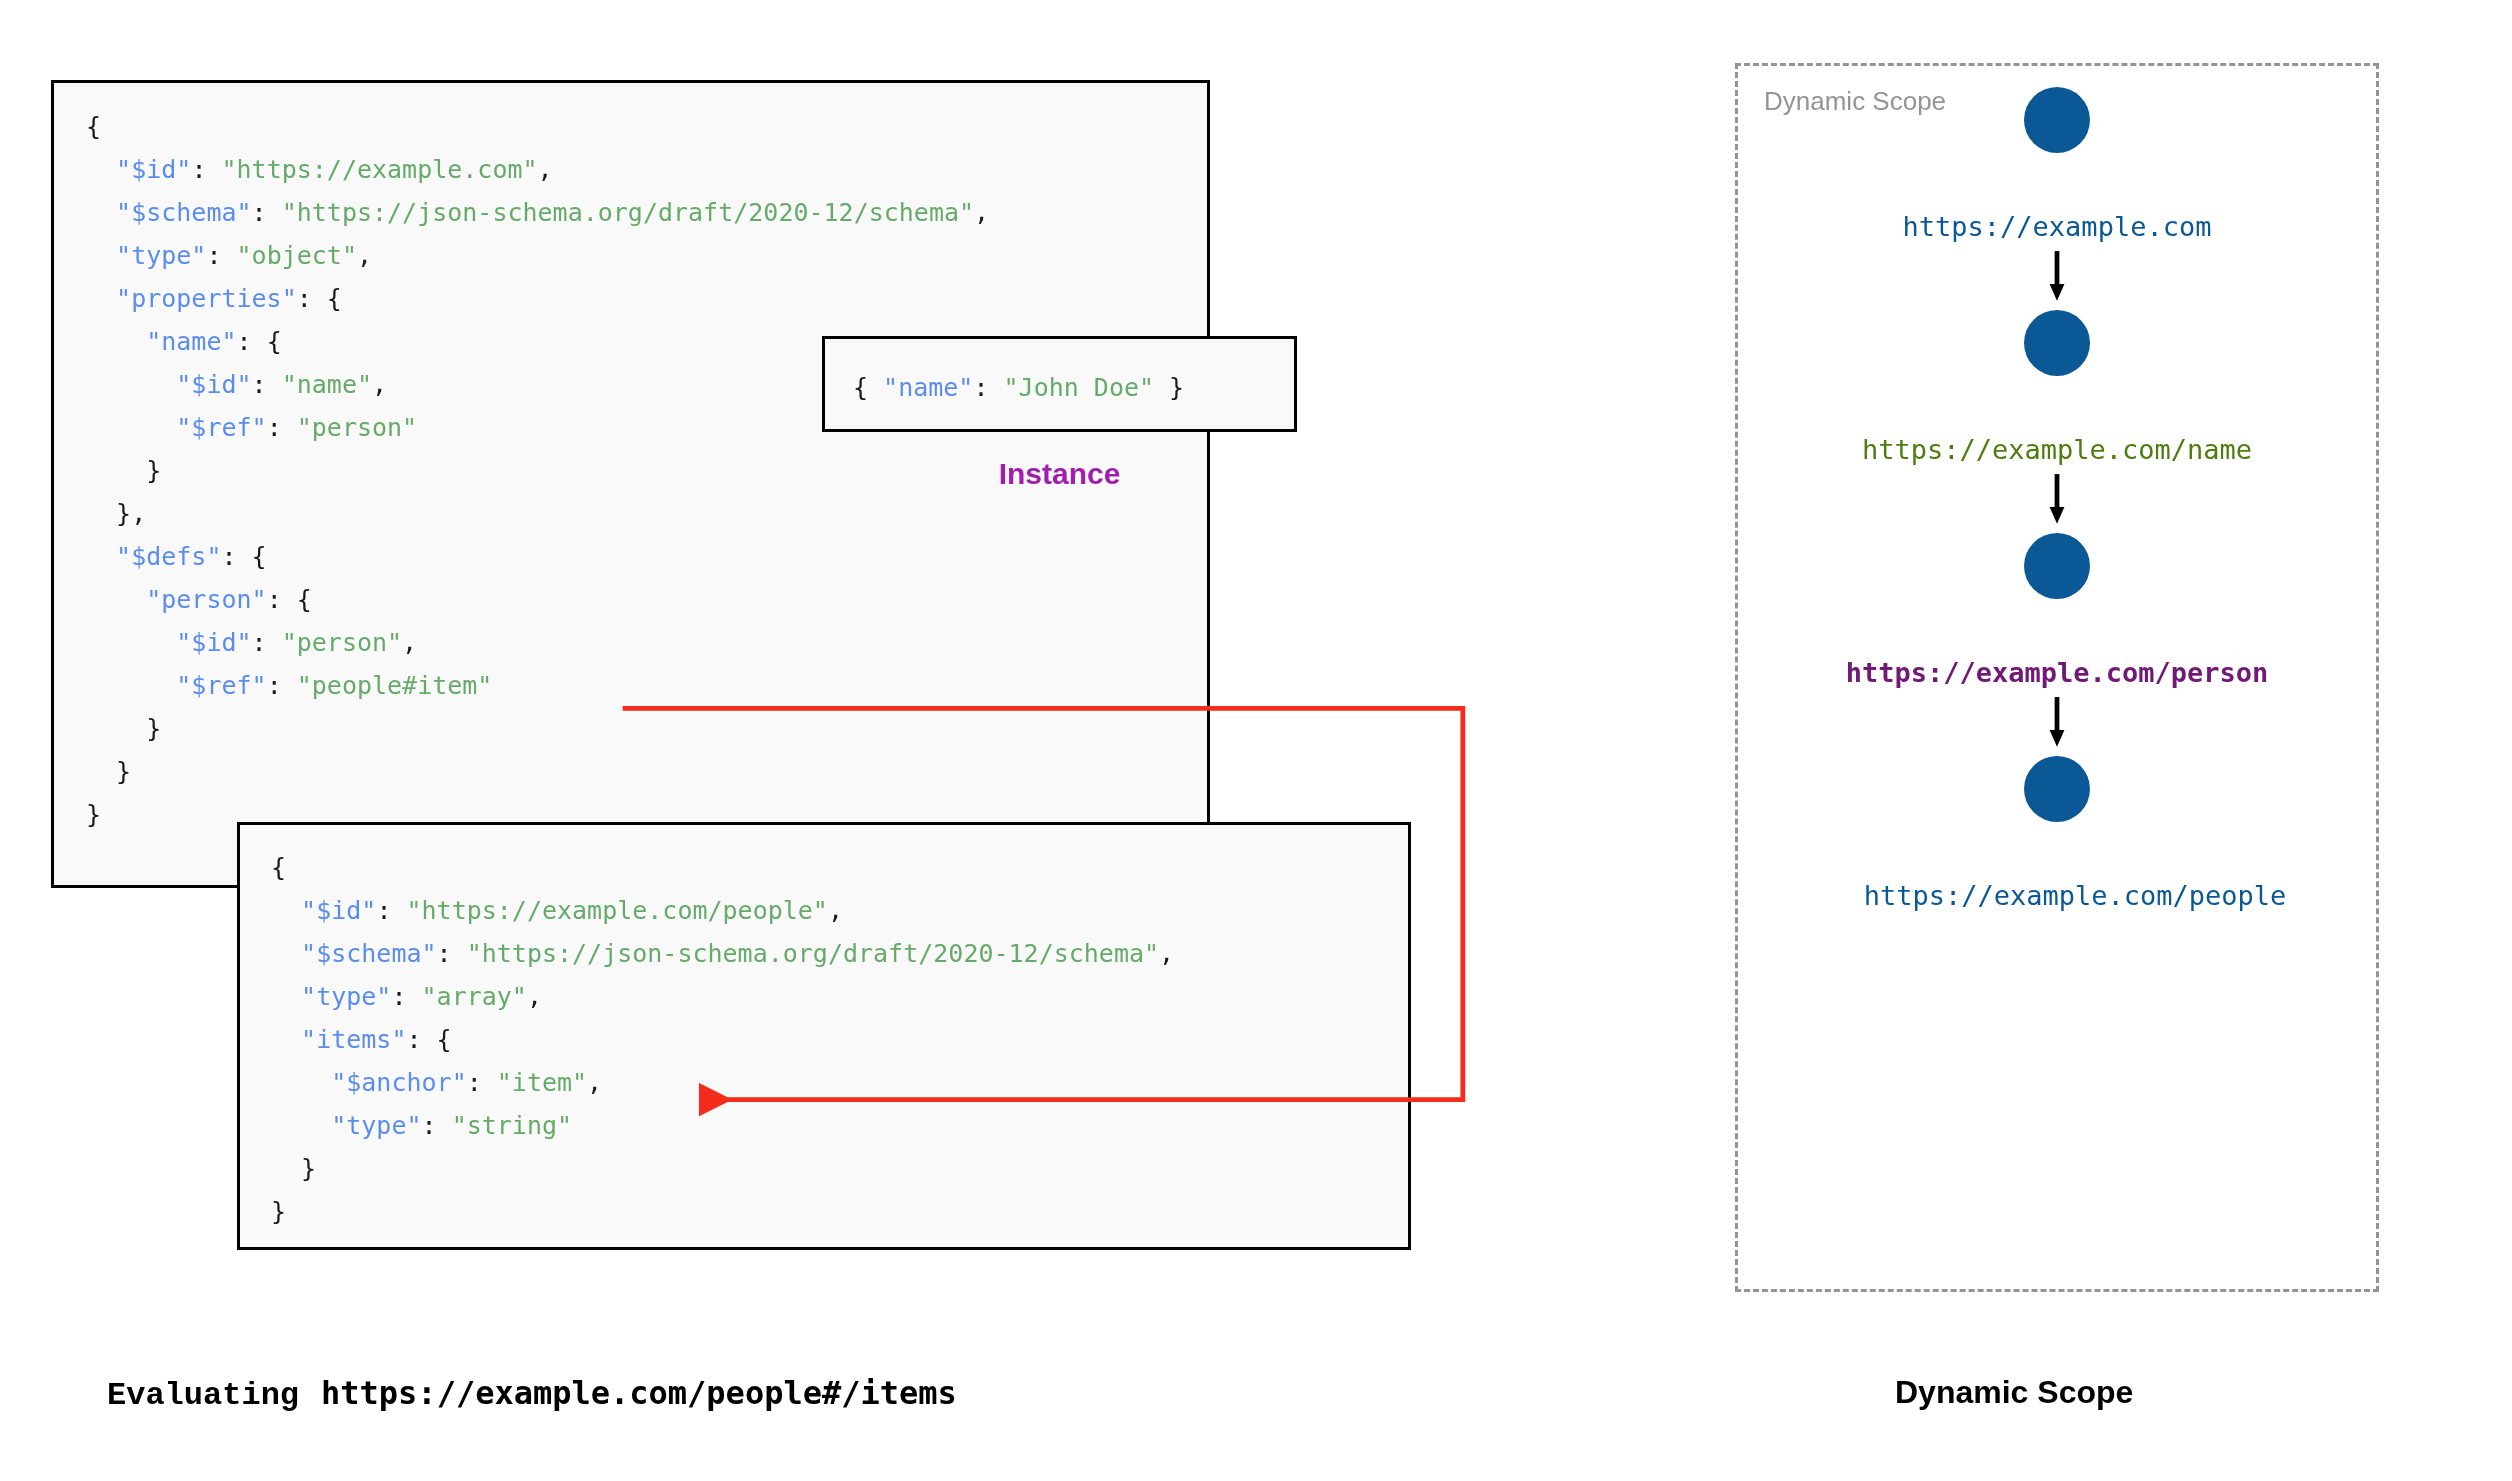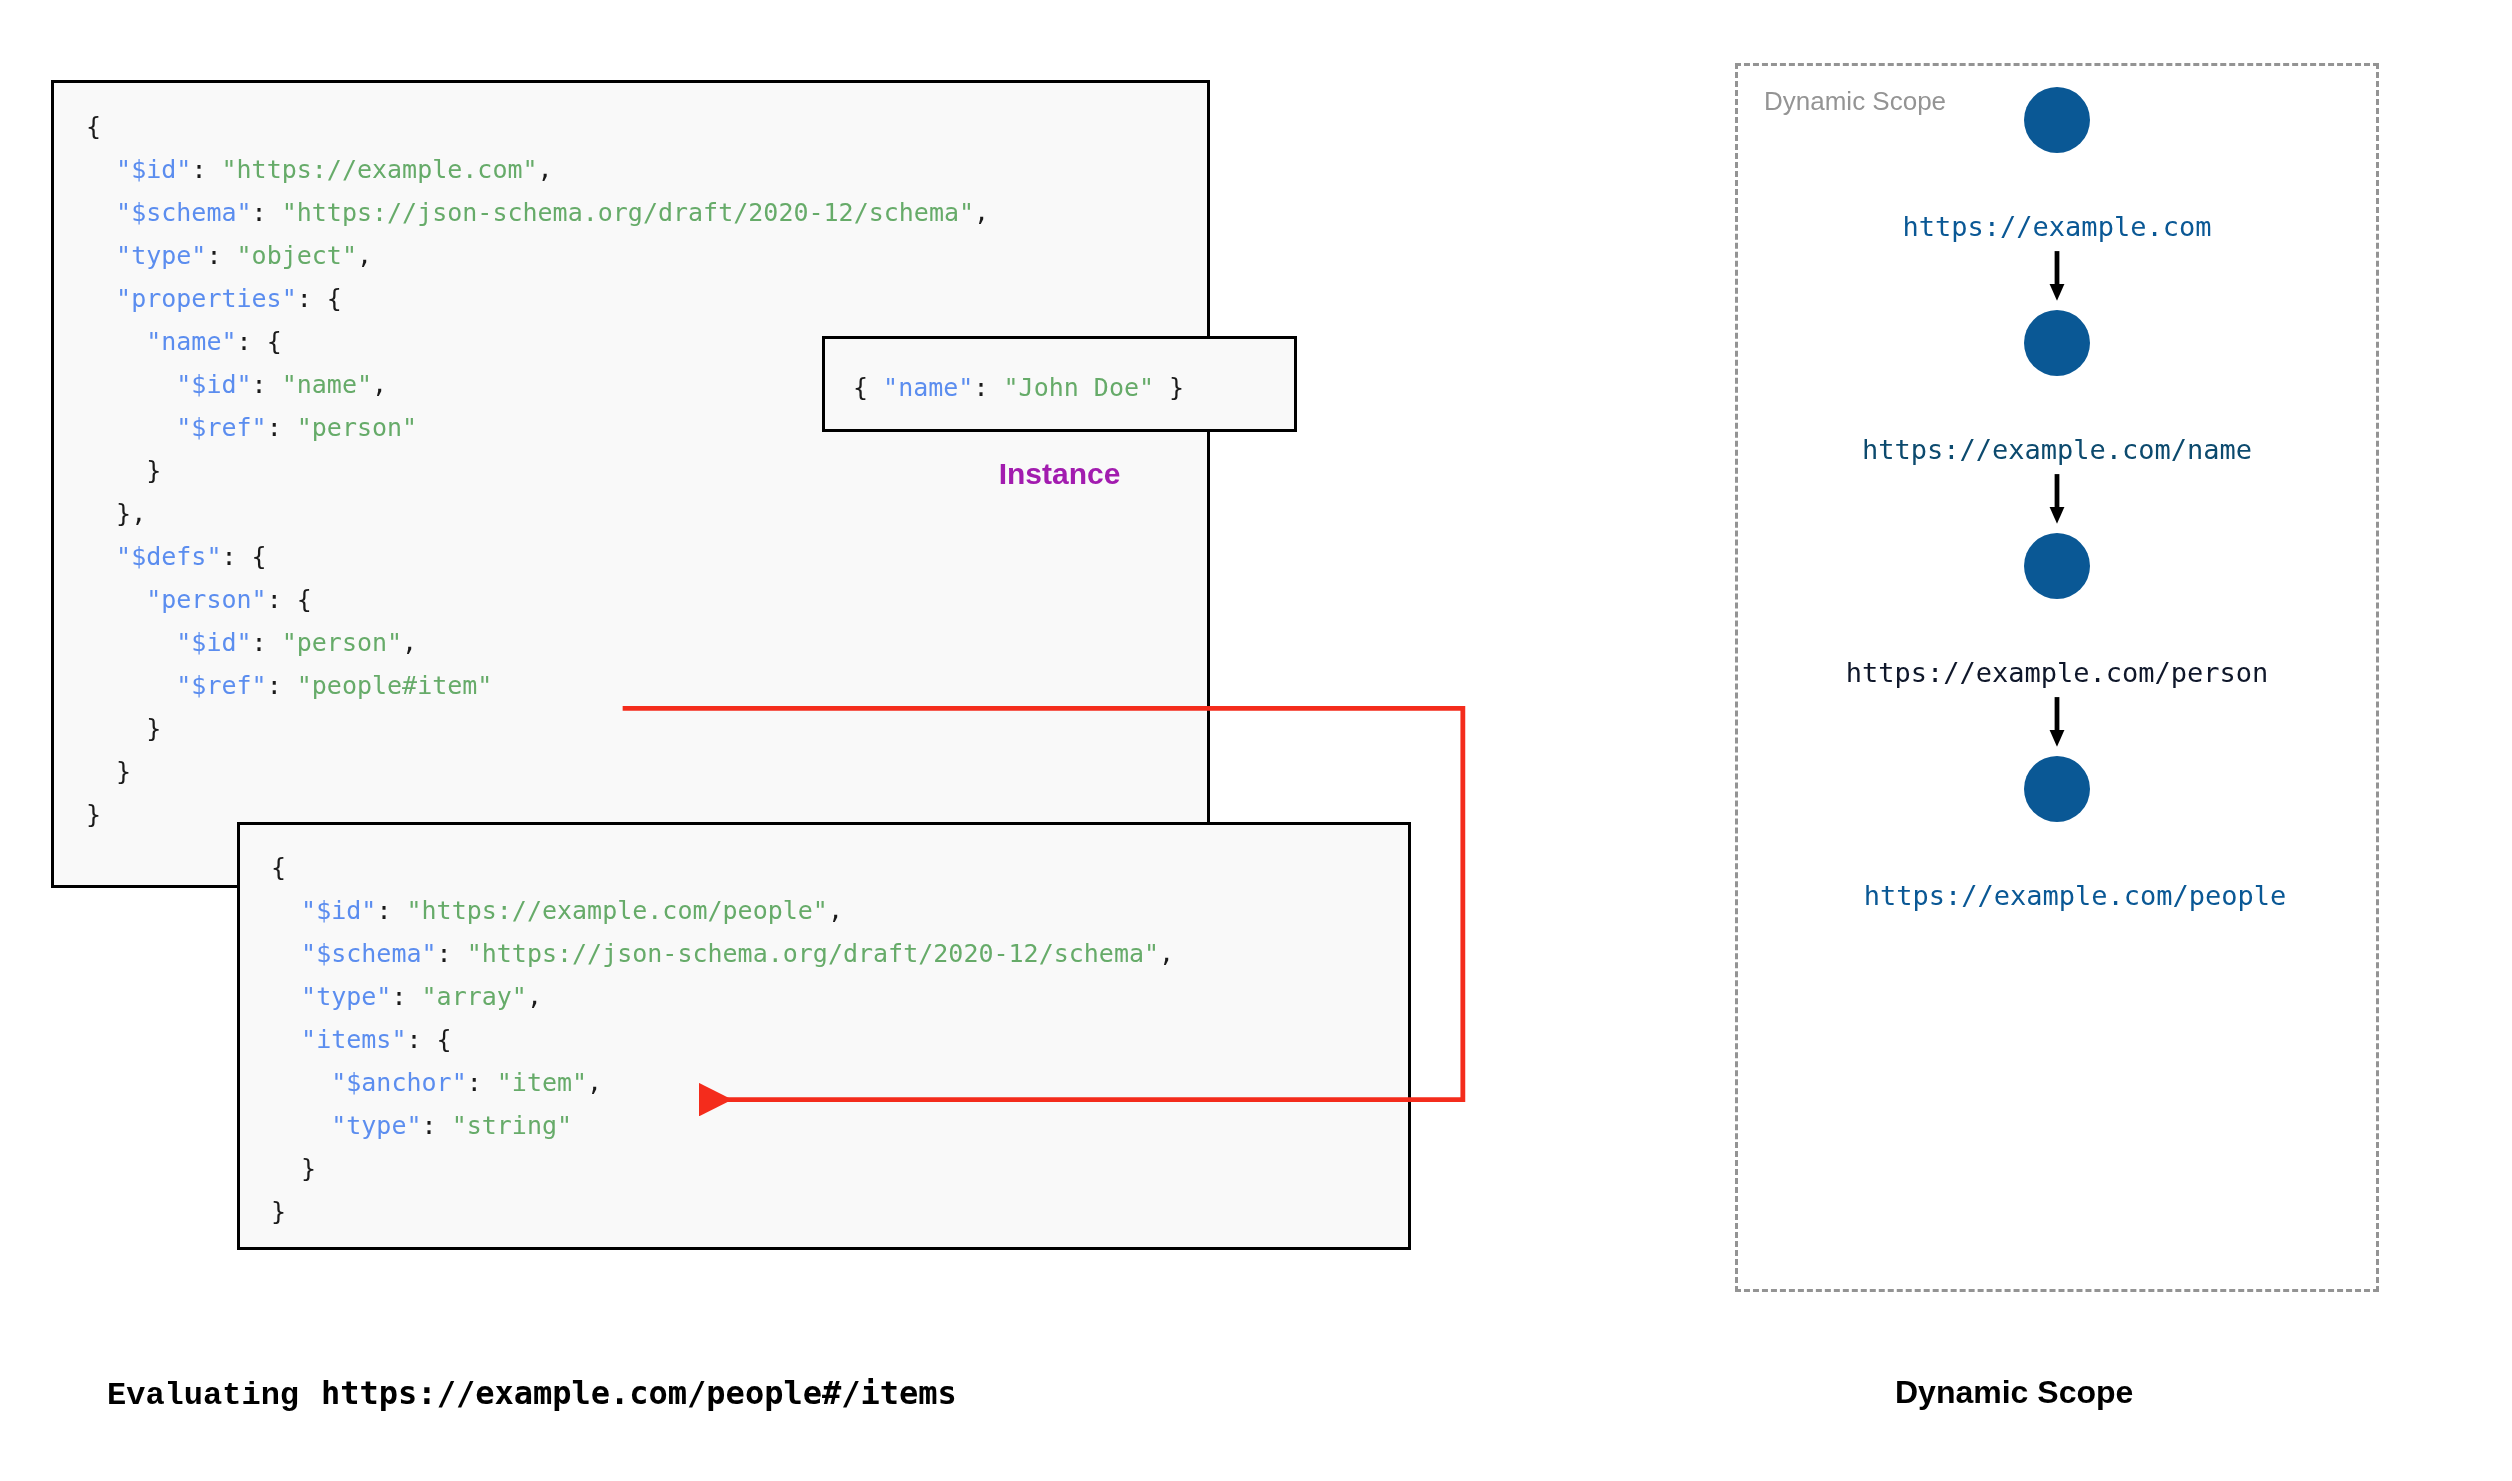--- a/index.html
+++ b/index.html
@@ -214,29 +214,29 @@
     <div class="scope-node">
       <div class="scope-dot" style="background: rgb(10, 88, 149);"></div>
       <div class="scope-label" style="color: rgb(10, 88, 149);">https://example.com</div>
     </div>
     <svg class="scope-arrow" viewBox="0 0 34 96">
       <path d="M17 0 L17 68" stroke="#000000" stroke-width="9" fill="none"></path>
       <path d="M3 62 L31 62 L17 94 Z" fill="#000000"></path>
     </svg>
     <div class="scope-node">
       <div class="scope-dot" style="background: rgb(10, 88, 149);"></div>
-      <div class="scope-label" style="color: #0c4a6e;">https://example.com/name</div>
+      <div class="scope-label" style="color: #4d7c0f;">https://example.com/name</div>
     </div>
     <svg class="scope-arrow" viewBox="0 0 34 96">
       <path d="M17 0 L17 68" stroke="#000000" stroke-width="9" fill="none"></path>
       <path d="M3 62 L31 62 L17 94 Z" fill="#000000"></path>
     </svg>
     <div class="scope-node">
       <div class="scope-dot" style="background: rgb(10, 88, 149);"></div>
-      <div class="scope-label" style="color: #0f172a;">https://example.com/person</div>
+      <div class="scope-label" style="color: #701a75; font-weight: bold;">https://example.com/person</div>
     </div>
     <svg class="scope-arrow" viewBox="0 0 34 96">
       <path d="M17 0 L17 68" stroke="#000000" stroke-width="9" fill="none"></path>
       <path d="M3 62 L31 62 L17 94 Z" fill="#000000"></path>
     </svg>
     <div class="scope-node">
       <div class="scope-dot" style="background: rgb(10, 88, 149);"></div>
       <div class="scope-label" style="color: rgb(10, 88, 149); margin-left: 36px;">https://example.com/people</div>
     </div>
   </div>

